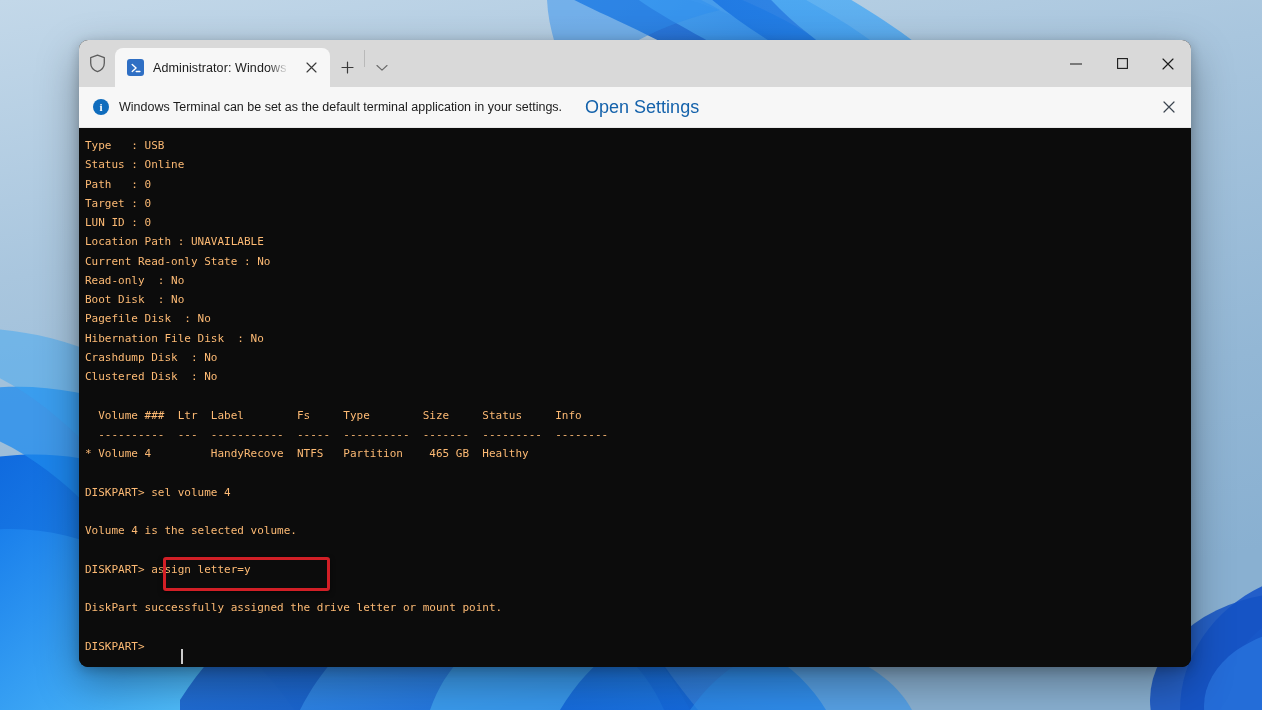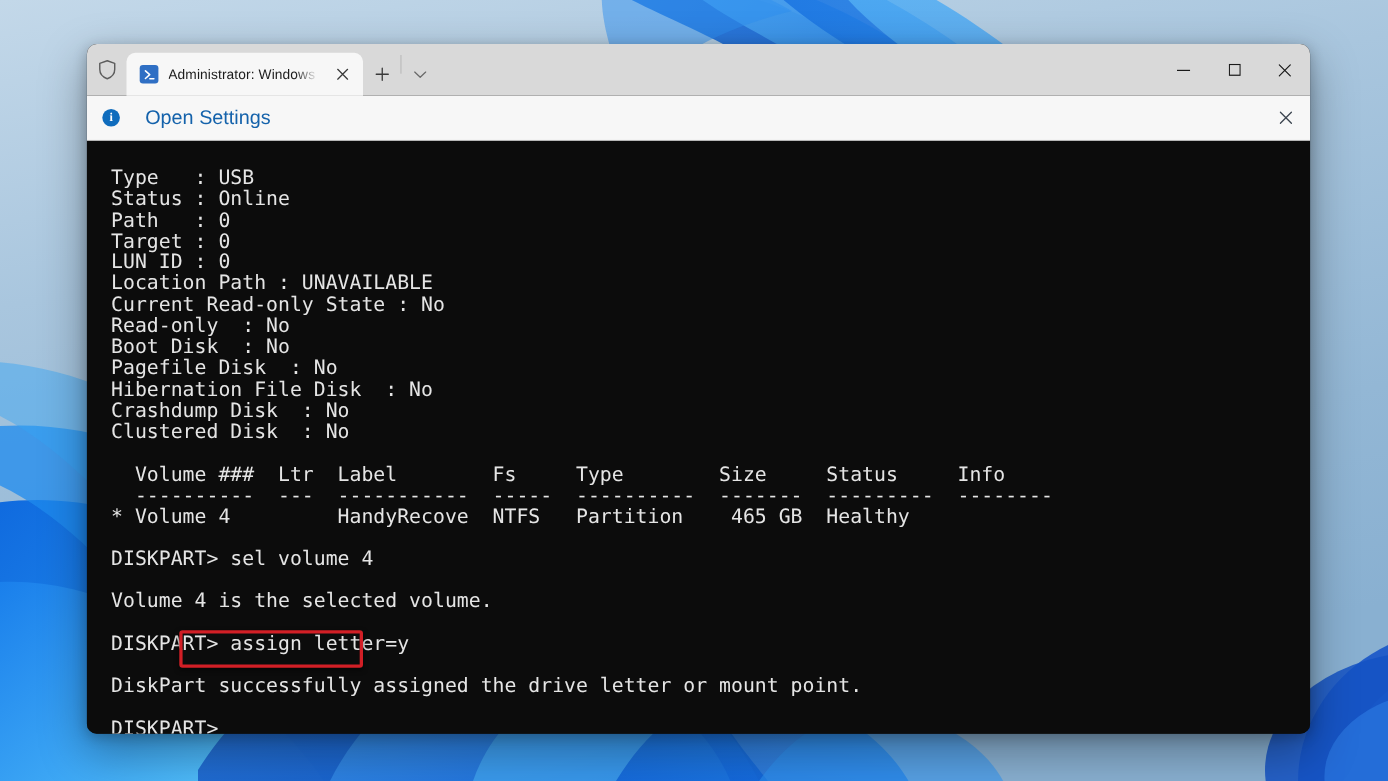--- a/index.html
+++ b/index.html
@@ -64,22 +64,22 @@
     display: flex; align-items: center; justify-content: center; }
 
   
   .terminal {
     position: absolute; left: 0; right: 0; top: 88px; bottom: 0;
     background: #0c0c0c; padding: 8px 0 0 6px; overflow: hidden;
   }
   .term-inner { position: relative; }
   pre.console {
     font-family: "DejaVu Sans Mono", "Liberation Mono", monospace;
-    font-size: 18px; line-height: 19.25px; color: #e5e5e5;
-    white-space: pre; margin: 16px; letter-spacing: 0px;
+    font-size: 11px; line-height: 19.25px; color: #fdba74;
+    white-space: pre; margin: 0; letter-spacing: 0px;
   }
   .cursor { display: inline-block; width: 1.5px; height: 15px; background: #ccc;
     vertical-align: -2px; margin-left: 1px; }
 
   
   .redbox {
     position: absolute; left: 78px; top: 421px; width: 167px; height: 34px;
     border: 3px solid #d21f26; border-radius: 3px; pointer-events: none;
     box-shadow: 0 2px 5px rgba(0,0,0,0.55);
   }
@@ -205,20 +205,21 @@
       <div class="wcbtn">
         <svg width="12" height="12" viewBox="0 0 12 12">
           <path d="M1 1 L11 11 M11 1 L1 11" stroke="#1a1a1a" stroke-width="1.15" stroke-linecap="round"></path>
         </svg>
       </div>
     </div>
   </div>
 
   <div class="notif">
     <span class="notif-ico">i</span>
+    <span class="notif-text">Windows Terminal can be set as the default terminal application in your settings.</span>
     <span class="notif-link">Open Settings</span>
     <span class="notif-close">
       <svg width="12" height="12" viewBox="0 0 12 12">
         <path d="M1 1 L11 11 M11 1 L1 11" stroke="#3c4550" stroke-width="1.2" stroke-linecap="round"></path>
       </svg>
     </span>
   </div>
 
   <div class="terminal">
     <div class="term-inner">

